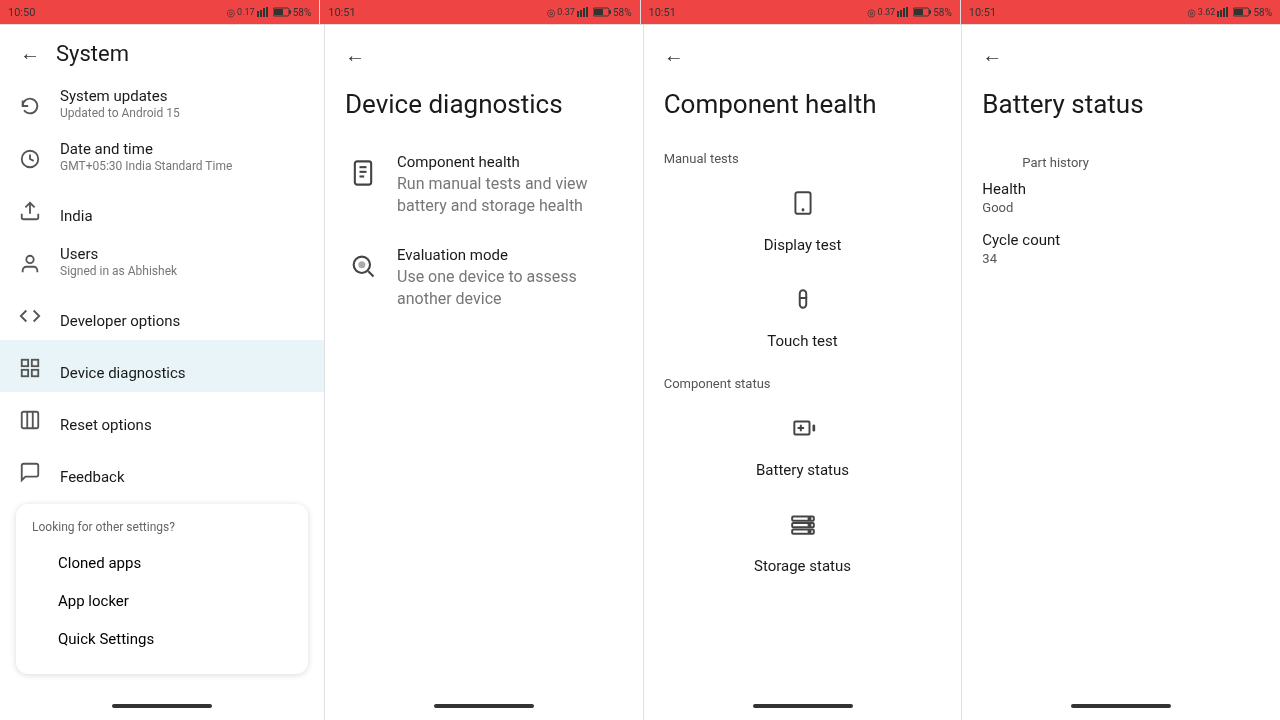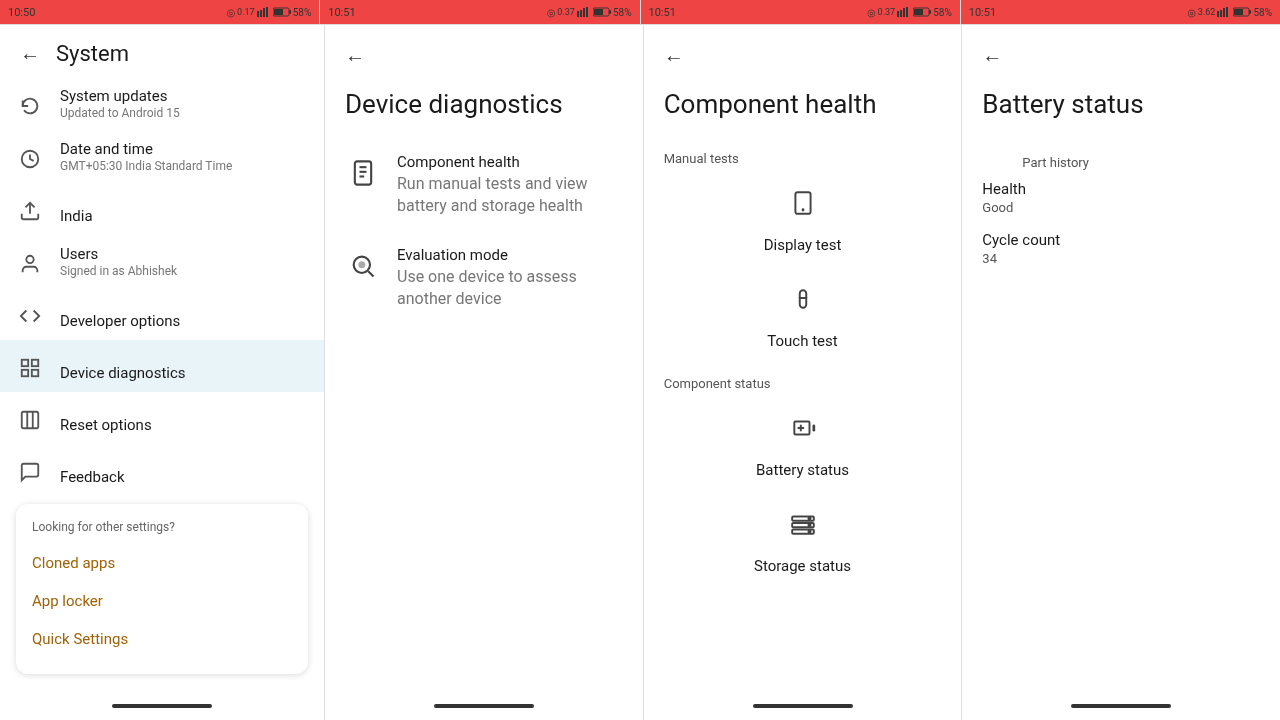--- a/index.html
+++ b/index.html
@@ -139,24 +139,25 @@
       box-shadow: 0 1px 6px rgba(0,0,0,0.15);
       padding: 16px;
     }
     .suggestions-label {
       font-size: 12px;
       color: #666;
       margin-bottom: 10px;
     }
     .suggestion-item {
       font-size: 15px;
-      color: #a16207;
+      color: #000000;
       padding: 10px 0;
       cursor: pointer;
       border-bottom: none;
+      margin-left: 26px;
     }
 
     
     .nav-bar {
       height: 28px;
       display: flex;
       align-items: center;
       justify-content: center;
     }
     .nav-indicator {

